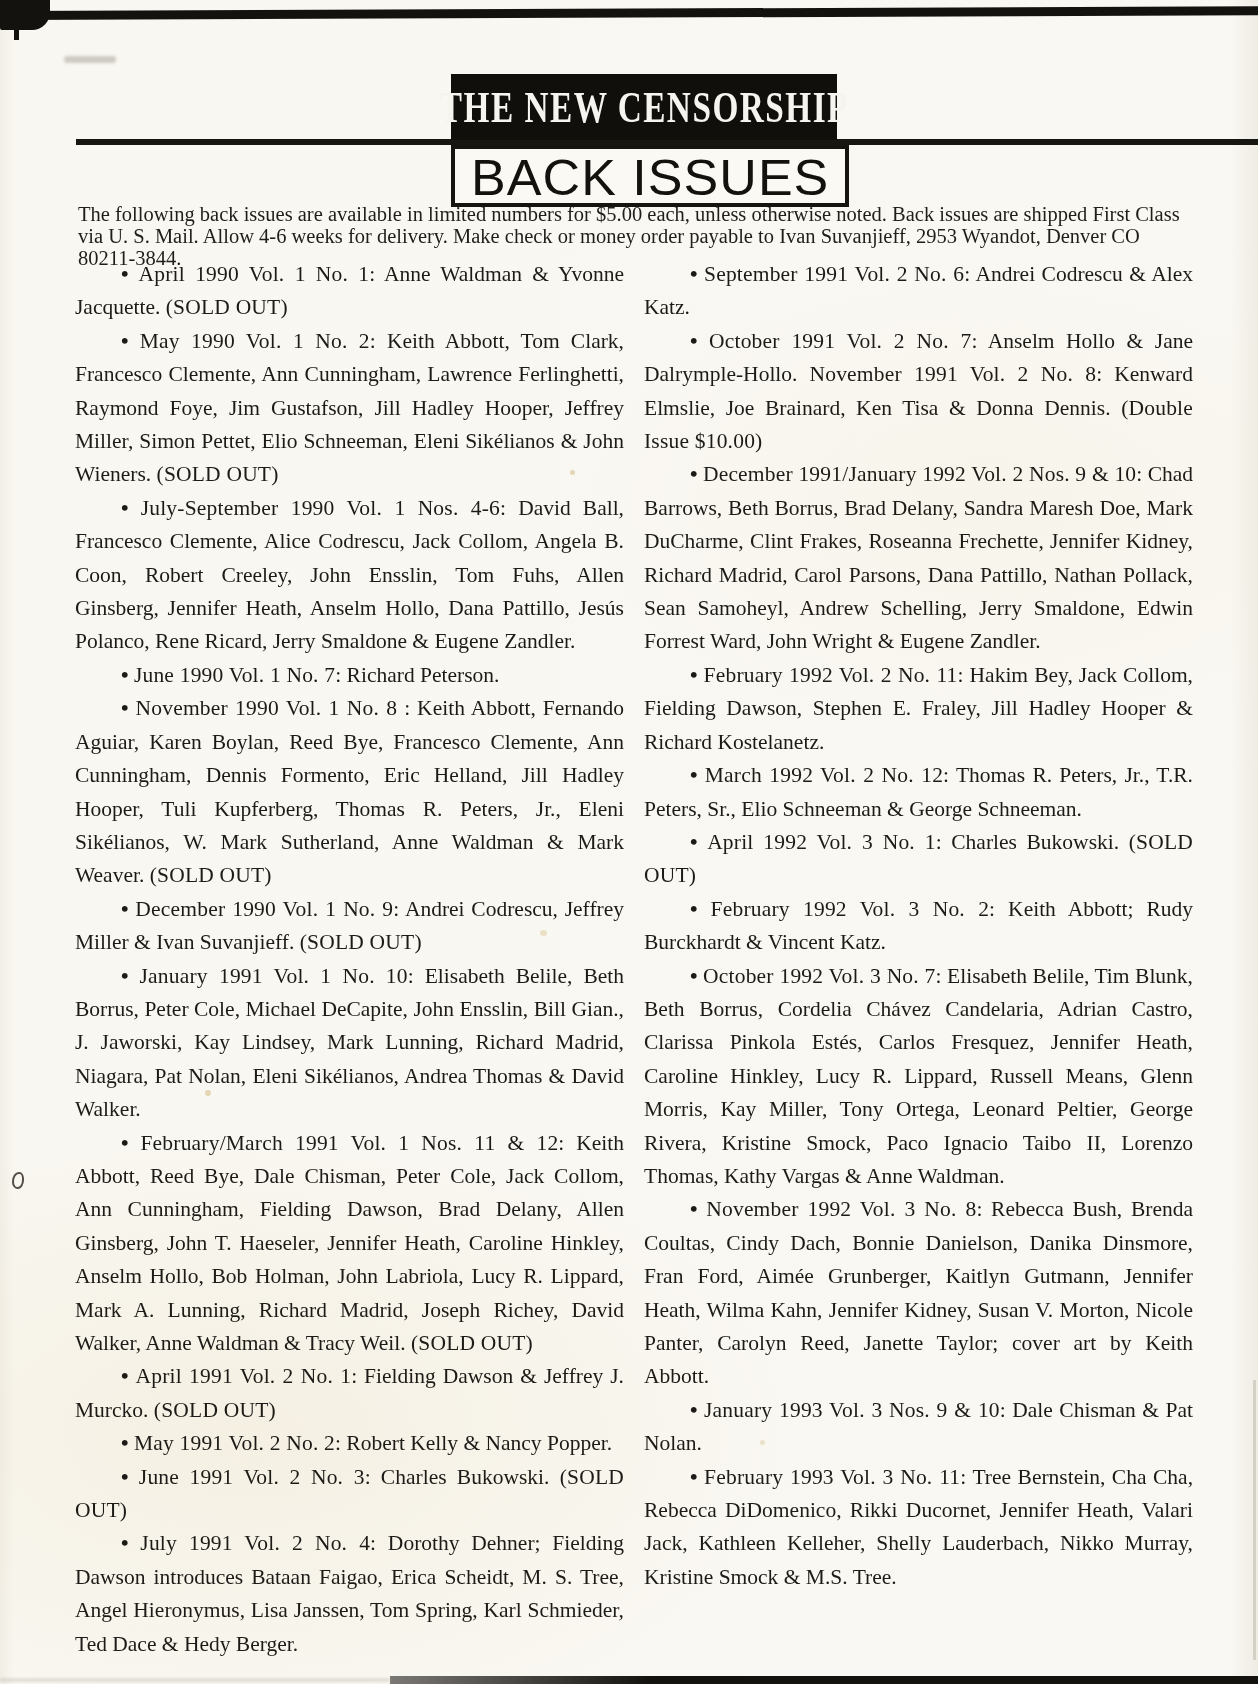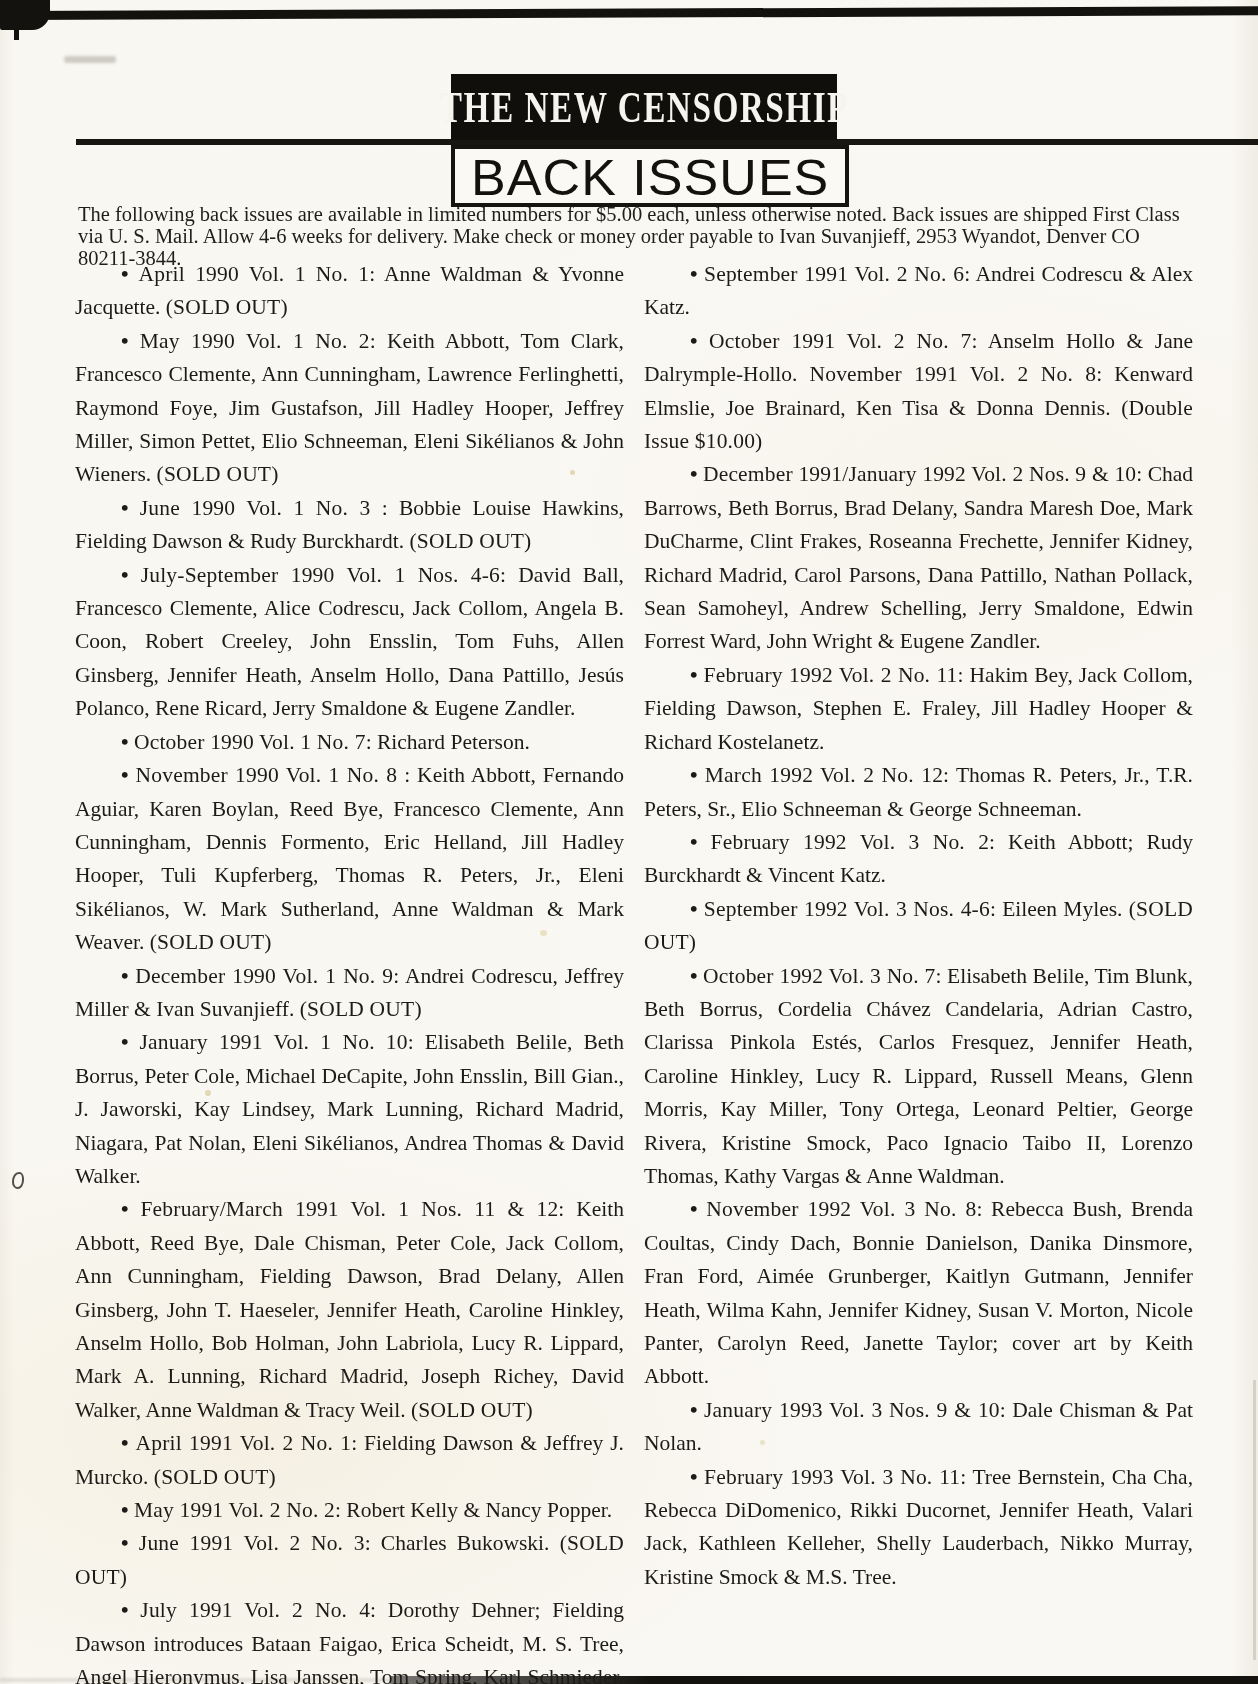--- a/index.html
+++ b/index.html
@@ -114,40 +114,39 @@
   <div class="section-box">
     <span>BACK ISSUES</span>
   </div>
 
   <div class="intro">The following back issues are available in limited numbers for $5.00 each, unless otherwise noted. Back issues are shipped First Class via U. S. Mail. Allow 4-6 weeks for delivery. Make check or money order payable to Ivan Suvanjieff, 2953 Wyandot, Denver CO 80211-3844.</div>
 
   <div class="cols">
     <div class="col">
         <p><span class="bullet">• </span><b>April 1990 Vol. 1 No. 1</b><span>: Anne Waldman &amp; Yvonne Jacquette. </span><b>(SOLD OUT)</b></p>
         <p><span class="bullet">• </span><b>May 1990 Vol. 1 No. 2</b><span>: Keith Abbott, Tom Clark, Francesco Clemente, Ann Cunningham, Lawrence Ferlinghetti, Raymond Foye, Jim Gustafson, Jill Hadley Hooper, Jeffrey Miller, Simon Pettet, Elio Schneeman, Eleni Sikélianos &amp; John Wieners. </span><b>(SOLD OUT)</b></p>
-        <p><span class="bullet">• </span><b>June 1990 Vol. 1 No. 3</b><span> : Bobbie Louise Hawkins, Fielding Dawson &amp; Rudy Burckhardt. </span><b>(SOLD OUT)</b></p>
         <p><span class="bullet">• </span><b>July-September 1990 Vol. 1 Nos. 4-6</b><span>: David Ball, Francesco Clemente, Alice Codrescu, Jack Collom, Angela B. Coon, Robert Creeley, John Ensslin, Tom Fuhs, Allen Ginsberg, Jennifer Heath, Anselm Hollo, Dana Pattillo, Jesús Polanco, Rene Ricard, Jerry Smaldone &amp; Eugene Zandler.</span></p>
-        <p><span class="bullet">• </span><b>October 1990 Vol. 1 No. 7</b><span>: Richard Peterson.</span></p>
+        <p><span class="bullet">• </span><b>June 1990 Vol. 1 No. 7</b><span>: Richard Peterson.</span></p>
         <p><span class="bullet">• </span><b>November 1990 Vol. 1 No. 8</b><span> : Keith Abbott, Fernando Aguiar, Karen Boylan, Reed Bye, Francesco Clemente, Ann Cunningham, Dennis Formento, Eric Helland, Jill Hadley Hooper, Tuli Kupferberg, Thomas R. Peters, Jr., Eleni Sikélianos, W. Mark Sutherland, Anne Waldman &amp; Mark Weaver. </span><b>(SOLD OUT)</b></p>
         <p><span class="bullet">• </span><b>December 1990 Vol. 1 No. 9</b><span>: Andrei Codrescu, Jeffrey Miller &amp; Ivan Suvanjieff. </span><b>(SOLD OUT)</b></p>
         <p><span class="bullet">• </span><b>January 1991 Vol. 1 No. 10</b><span>: Elisabeth Belile, Beth Borrus, Peter Cole, Michael DeCapite, John Ensslin, Bill Gian., J. Jaworski, Kay Lindsey, Mark Lunning, Richard Madrid, Niagara, Pat Nolan, Eleni Sikélianos, Andrea Thomas &amp; David Walker.</span></p>
         <p><span class="bullet">• </span><b>February/March 1991 Vol. 1 Nos. 11 &amp; 12</b><span>: Keith Abbott, Reed Bye, Dale Chisman, Peter Cole, Jack Collom, Ann Cunningham, Fielding Dawson, Brad Delany, Allen Ginsberg, John T. Haeseler, Jennifer Heath, Caroline Hinkley, Anselm Hollo, Bob Holman, John Labriola, Lucy R. Lippard, Mark A. Lunning, Richard Madrid, Joseph Richey, David Walker, Anne Waldman &amp; Tracy Weil. </span><b>(SOLD OUT)</b></p>
         <p><span class="bullet">• </span><b>April 1991 Vol. 2 No. 1</b><span>: Fielding Dawson &amp; Jeffrey J. Murcko. </span><b>(SOLD OUT)</b></p>
         <p><span class="bullet">• </span><b>May 1991 Vol. 2 No. 2</b><span>: Robert Kelly &amp; Nancy Popper.</span></p>
         <p><span class="bullet">• </span><b>June 1991 Vol. 2 No. 3</b><span>: Charles Bukowski. </span><b>(SOLD OUT)</b></p>
         <p><span class="bullet">• </span><b>July 1991 Vol. 2 No. 4</b><span>: Dorothy Dehner; Fielding Dawson introduces Bataan Faigao, Erica Scheidt, M. S. Tree, Angel Hieronymus, Lisa Janssen, Tom Spring, Karl Schmieder, Ted Dace &amp; Hedy Berger. </span></p>
       </div>
     <div class="col">
         <p><span class="bullet">• </span><b>September 1991 Vol. 2 No. 6</b><span>: Andrei Codrescu &amp; Alex Katz.</span></p>
         <p><span class="bullet">• </span><b>October 1991 Vol. 2 No. 7</b><span>: Anselm Hollo &amp; Jane Dalrymple-Hollo. </span><b>November 1991 Vol. 2 No. 8</b><span>: Kenward Elmslie, Joe Brainard, Ken Tisa &amp; Donna Dennis. </span><b>(Double Issue $10.00)</b></p>
         <p><span class="bullet">• </span><b>December 1991/January 1992 Vol. 2 Nos. 9 &amp; 10</b><span>: Chad Barrows, Beth Borrus, Brad Delany, Sandra Maresh Doe, Mark DuCharme, Clint Frakes, Roseanna Frechette, Jennifer Kidney, Richard Madrid, Carol Parsons, Dana Pattillo, Nathan Pollack, Sean Samoheyl, Andrew Schelling, Jerry Smaldone, Edwin Forrest Ward, John Wright &amp; Eugene Zandler.</span></p>
         <p><span class="bullet">• </span><b>February 1992 Vol. 2 No. 11</b><span>: Hakim Bey, Jack Collom, Fielding Dawson, Stephen E. Fraley, Jill Hadley Hooper &amp; Richard Kostelanetz.</span></p>
         <p><span class="bullet">• </span><b>March 1992 Vol. 2 No. 12</b><span>: Thomas R. Peters, Jr., T.R. Peters, Sr., Elio Schneeman &amp; George Schneeman.</span></p>
+        <p><span class="bullet">• </span><b>April 1992 Vol. 3 No. 1</b><span>: Charles Bukowski. </span><b>(SOLD OUT)</b></p>
         <p><span class="bullet">• </span><b>February 1992 Vol. 3 No. 2</b><span>: Keith Abbott; Rudy Burckhardt &amp; Vincent Katz.</span></p>
-        <p><span class="bullet">• </span><b>September 1992 Vol. 3 Nos. 4-6</b><span>: Eileen Myles. </span><b>(SOLD OUT)</b></p>
         <p><span class="bullet">• </span><b>October 1992 Vol. 3 No. 7</b><span>: Elisabeth Belile, Tim Blunk, Beth Borrus, Cordelia Chávez Candelaria, Adrian Castro, Clarissa Pinkola Estés, Carlos Fresquez, Jennifer Heath, Caroline Hinkley, Lucy R. Lippard, Russell Means, Glenn Morris, Kay Miller, Tony Ortega, Leonard Peltier, George Rivera, Kristine Smock, Paco Ignacio Taibo II, Lorenzo Thomas, Kathy Vargas &amp; Anne Waldman.</span></p>
         <p><span class="bullet">• </span><b>November 1992 Vol. 3 No. 8</b><span>: Rebecca Bush, Brenda Coultas, Cindy Dach, Bonnie Danielson, Danika Dinsmore, Fran Ford, Aimée Grunberger, Kaitlyn Gutmann, Jennifer Heath, Wilma Kahn, Jennifer Kidney, Susan V. Morton, Nicole Panter, Carolyn Reed, Janette Taylor; cover art by Keith Abbott.</span></p>
         <p><span class="bullet">• </span><b>January 1993 Vol. 3 Nos. 9 &amp; 10</b><span>: Dale Chisman &amp; Pat Nolan.</span></p>
         <p><span class="bullet">• </span><b>February 1993 Vol. 3 No. 11</b><span>: Tree Bernstein, Cha Cha, Rebecca DiDomenico, Rikki Ducornet, Jennifer Heath, Valari Jack, Kathleen Kelleher, Shelly Lauderbach, Nikko Murray, Kristine Smock &amp; M.S. Tree.</span></p>
       </div>
   </div>
 
 </div>
 
 </body></html>

